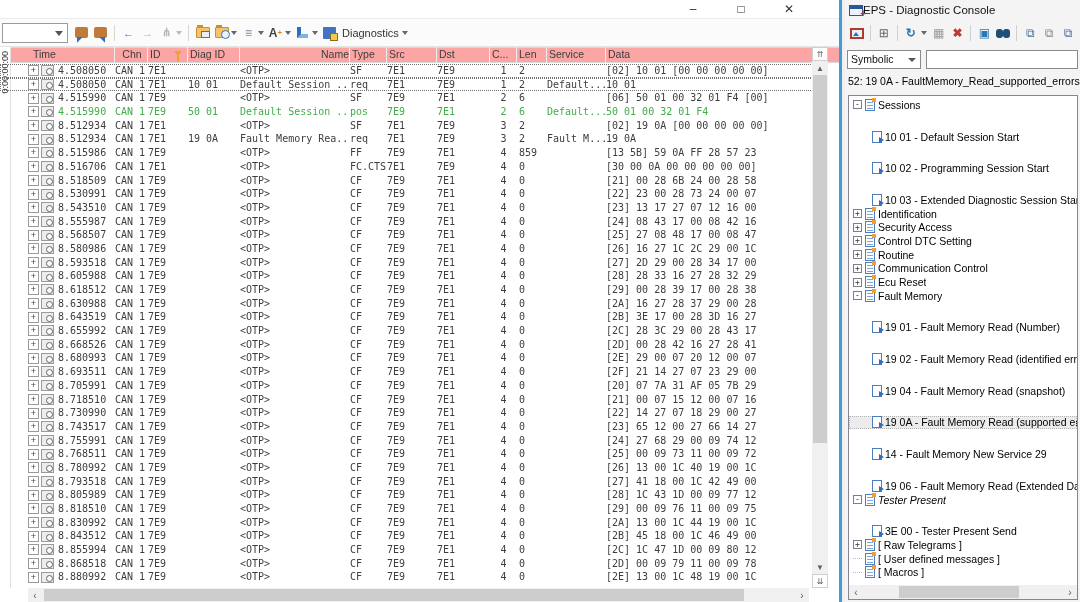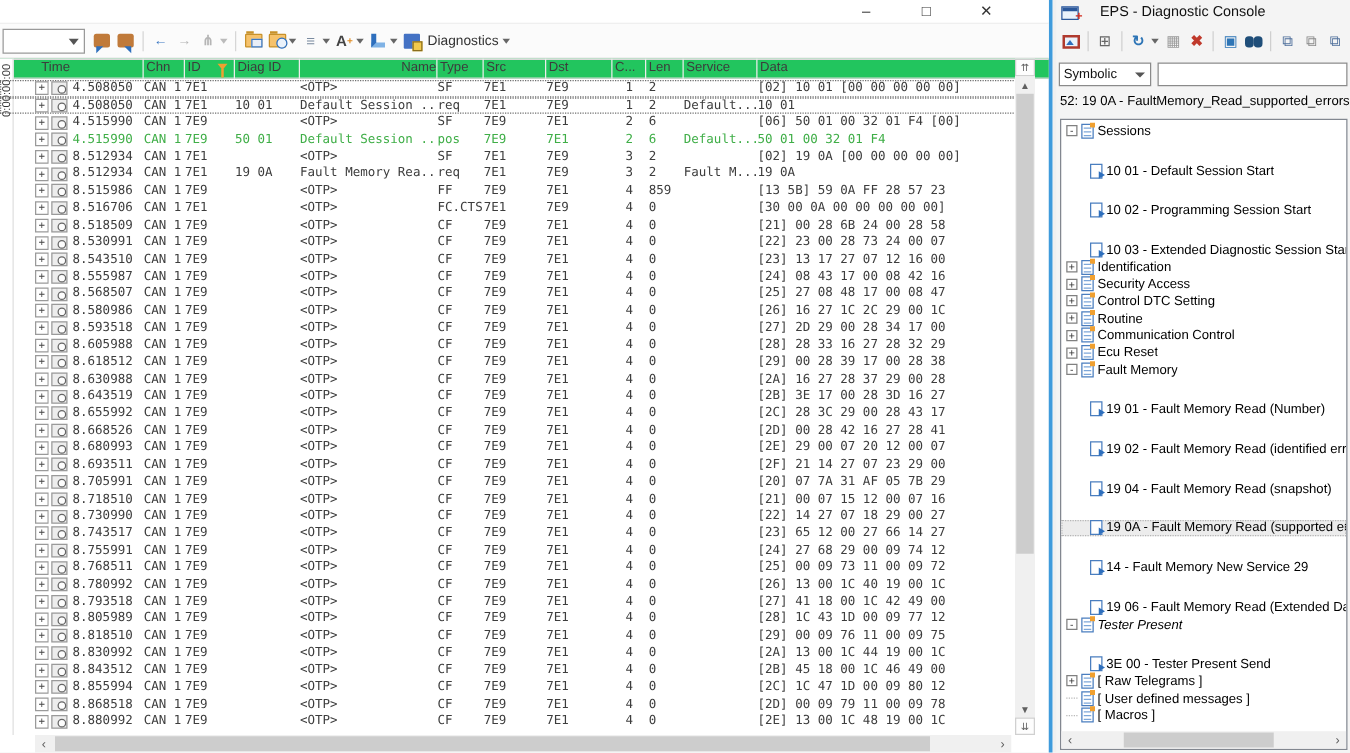--- a/index.html
+++ b/index.html
@@ -38,25 +38,25 @@
   .font-ic{font-weight:bold;color:#444;font-size:12px;}
   .font-ic sup{color:#e08a1e;font-size:8px;}
   .lshape{width:11px;height:11px;border-left:4px solid #2e6fbd;border-bottom:4px solid #7fb2e5;}
   .diag-grid{width:13px;height:12px;background:#4472c4;position:relative;border-radius:1px;}
   .diag-grid::after{content:"";position:absolute;right:-2px;bottom:-2px;width:6px;height:6px;background:#f2c94c;border:1px solid #8a6d1d;}
   .diag-label{font-size:11px;color:#333;margin:0 3px 0 3px;}
 
   
   .trace-body{position:absolute;left:0;top:47px;right:0;bottom:0;}
   .hdr{display:flex;height:16px;border-top:1px solid #d9d9d9;border-bottom:1px solid #d9d9d9;
-    font-size:10.5px;color:#3c3c3c;background:#22c55e;align-items:center;}
+    font-size:10.5px;color:#3c3c3c;background:#fca5a5;align-items:center;}
   .hdr .hc{height:16px;line-height:15px;padding-left:2px;border-right:1px solid #ececec;
     white-space:nowrap;overflow:hidden;position:relative;}
   .h-time{width:115px;padding-left:33px !important;}
-  .h-chn{width:33px;}.h-id{width:40px;}.h-diag{width:52px;}.h-name{width:110px;text-align:right;}
+  .h-chn{width:33px;text-align:center;}.h-id{width:40px;}.h-diag{width:52px;}.h-name{width:110px;text-align:right;}
   .h-type{width:37px;}.h-src{width:50px;}.h-dst{width:53px;}.h-c{width:27px;}
   .h-len{width:30px;}.h-svc{width:59px;}.h-data{flex:1;border-right:none !important;}
   .funnel{position:absolute;right:5px;top:4px;width:0;height:0;border-left:4px solid transparent;
     border-right:4px solid transparent;border-top:5px solid #f0a030;}
   .funnel::after{content:"";position:absolute;left:-1px;top:-1px;width:2px;height:7px;background:#f0a030;}
 
   
   .gutter{position:absolute;left:0;top:0;bottom:14px;width:11px;background:#fff;border-right:1px solid #e0e0e0;}
   .gutter .tl{position:absolute;top:4px;left:0px;writing-mode:vertical-rl;transform:rotate(180deg);
     font-size:9px;color:#333;letter-spacing:0px;}
@@ -89,21 +89,21 @@
   .sbtn.boxed{background:#fdfdfd;border:1px solid #d0d0d0;}
   .vtrack{flex:1;position:relative;}
   .vthumb{position:absolute;left:1px;right:1px;top:0;height:368px;background:#cdcdcd;}
   .hscroll{position:absolute;left:28px;right:30px;bottom:0;height:14px;background:#f0f0f0;display:flex;}
   .hbtn{width:14px;display:flex;align-items:center;justify-content:center;color:#606060;font-size:10px;}
   .htrack{flex:1;position:relative;}
   .hthumb{position:absolute;top:1px;bottom:1px;left:2px;width:93%;background:#cdcdcd;}
 
   
   .panel{position:absolute;left:845px;top:0;width:235px;height:602px;background:#f4f4f4;}
-  .panel-title{height:20px;display:flex;align-items:center;gap:17px;padding-left:4px;
+  .panel-title{height:20px;display:flex;align-items:center;gap:0;padding-left:4px;
     font-size:11.5px;color:#111;}
   .title-icon{width:14px;height:11px;border:1px solid #2b579a;background:#eaf2fb;position:relative;}
   .title-icon::before{content:"";position:absolute;left:0;top:0;right:0;height:3px;background:#2b579a;}
   .title-icon::after{content:"+";position:absolute;right:-4px;bottom:-4px;color:#d12b1e;
     font:bold 10px/10px "Liberation Sans",sans-serif;}
   .panel-toolbar{height:26px;display:flex;align-items:center;padding:0 3px;gap:1px;}
   .p-icon{width:19px;height:17px;display:flex;align-items:center;justify-content:center;
     font-size:12px;position:relative;}
   .p-sep{width:1px;height:16px;background:#cfcfcf;margin:0 3px;}
   .screen-ic{width:14px;height:11px;border:2px solid #b03a2e;background:#eaf2fb;position:relative;}

